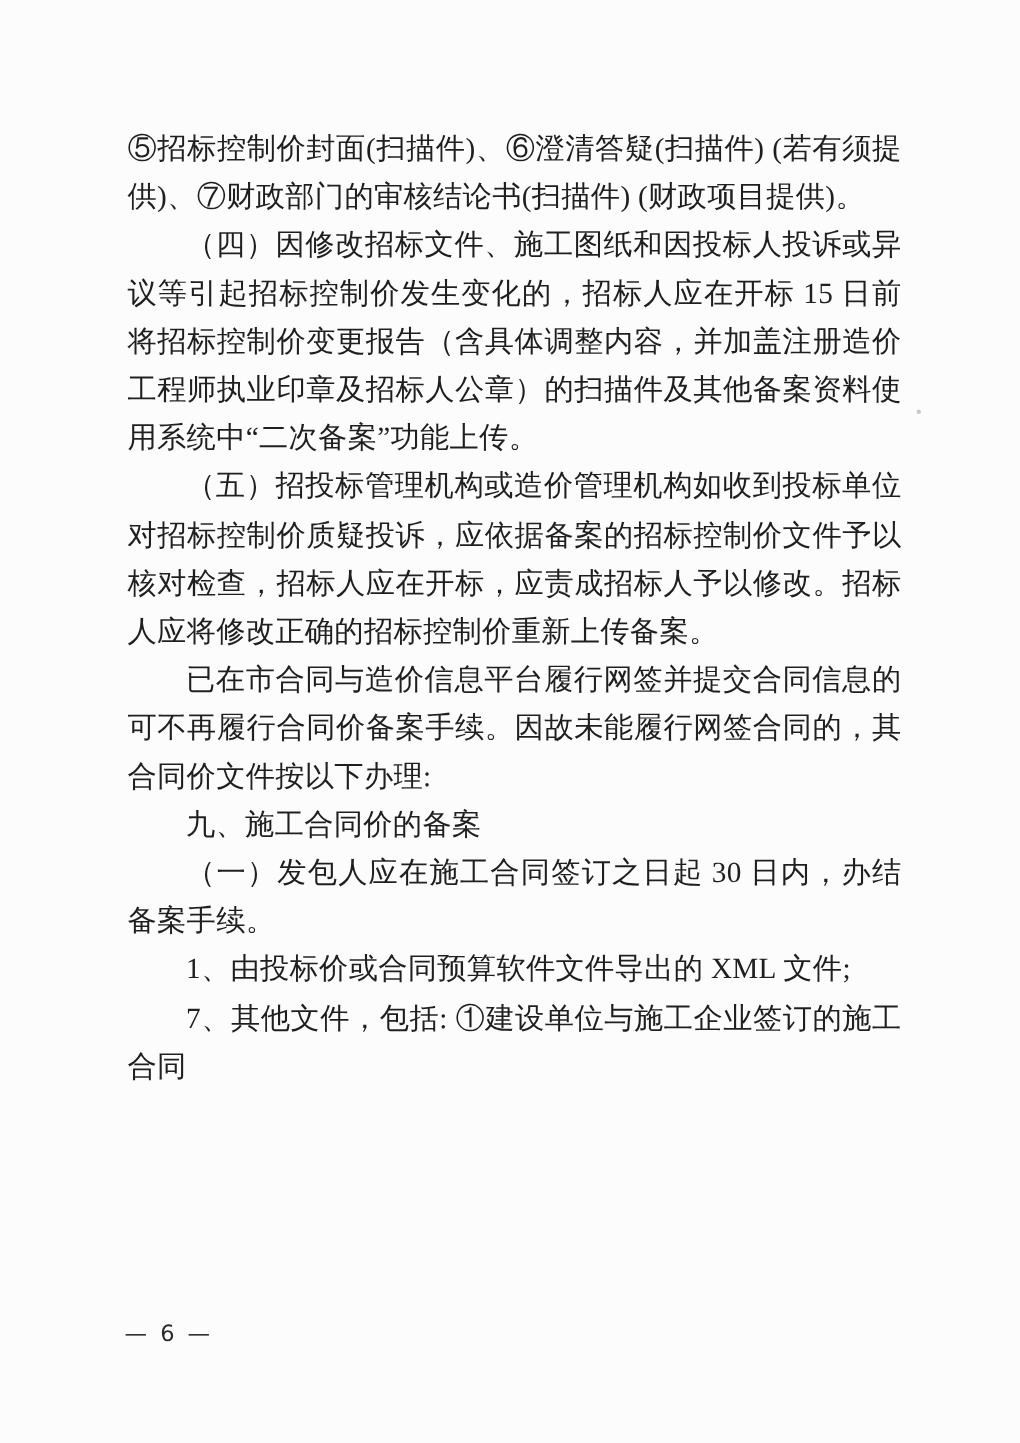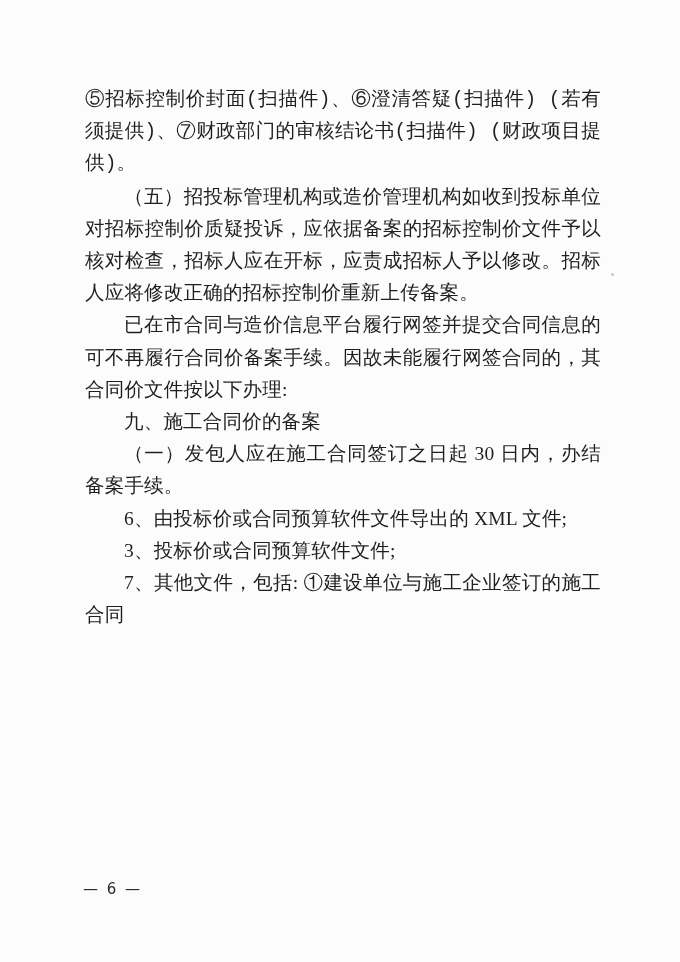--- a/index.html
+++ b/index.html
@@ -25,21 +25,20 @@
     line-height: 32.2px;
     text-align: justify;
     letter-spacing: 0.2px;
   }
   .para {
     margin: 0;
     text-indent: 2em;
   }
   .para.no-indent {
     text-indent: 0;
-    font-family: Liberation Mono, monospace;
   }
   .para.heading {
     font-weight: normal;
   }
   .page-number {
     position: absolute;
     left: 83px;
     top: 880px;
     font-size: 15px;
     letter-spacing: 2px;
@@ -55,25 +54,25 @@
     border-radius: 50%;
     background: #c8c8c8;
   }
 </style>
 </head>
 <body>
 
 <div class="page">
   <div class="text-block">
     <p class="para no-indent">⑤招标控制价封面(扫描件)、⑥澄清答疑(扫描件) (若有须提供)、⑦财政部门的审核结论书(扫描件) (财政项目提供)。</p>
+    <p class="para">（四）因修改招标文件、施工图纸和因投标人投诉或异议等引起招标控制价发生变化的，招标人应在开标 15 日前将招标控制价变更报告（含具体调整内容，并加盖注册造价工程师执业印章及招标人公章）的扫描件及其他备案资料使用系统中“二次备案”功能上传。</p>
     <p class="para">（五）招投标管理机构或造价管理机构如收到投标单位对招标控制价质疑投诉，应依据备案的招标控制价文件予以核对检查，招标人应在开标，应责成招标人予以修改。招标人应将修改正确的招标控制价重新上传备案。</p>
     <p class="para">已在市合同与造价信息平台履行网签并提交合同信息的可不再履行合同价备案手续。因故未能履行网签合同的，其合同价文件按以下办理:</p>
     <p class="para heading">九、施工合同价的备案</p>
     <p class="para">（一）发包人应在施工合同签订之日起 30 日内，办结备案手续。</p>
-    <p class="para">6、由投标价或合同预算软件文件导出的 XML 文件;</p>
-    <p class="para">3、投标价或合同预算软件文件;</p>
+    <p class="para">1、由投标价或合同预算软件文件导出的 XML 文件;</p>
     <p class="para">7、其他文件，包括: ①建设单位与施工企业签订的施工合同</p>
   </div>
 
   <div class="page-number">— 6 —</div>
 
   <div class="speck"></div>
 </div>
 
 </body></html>

